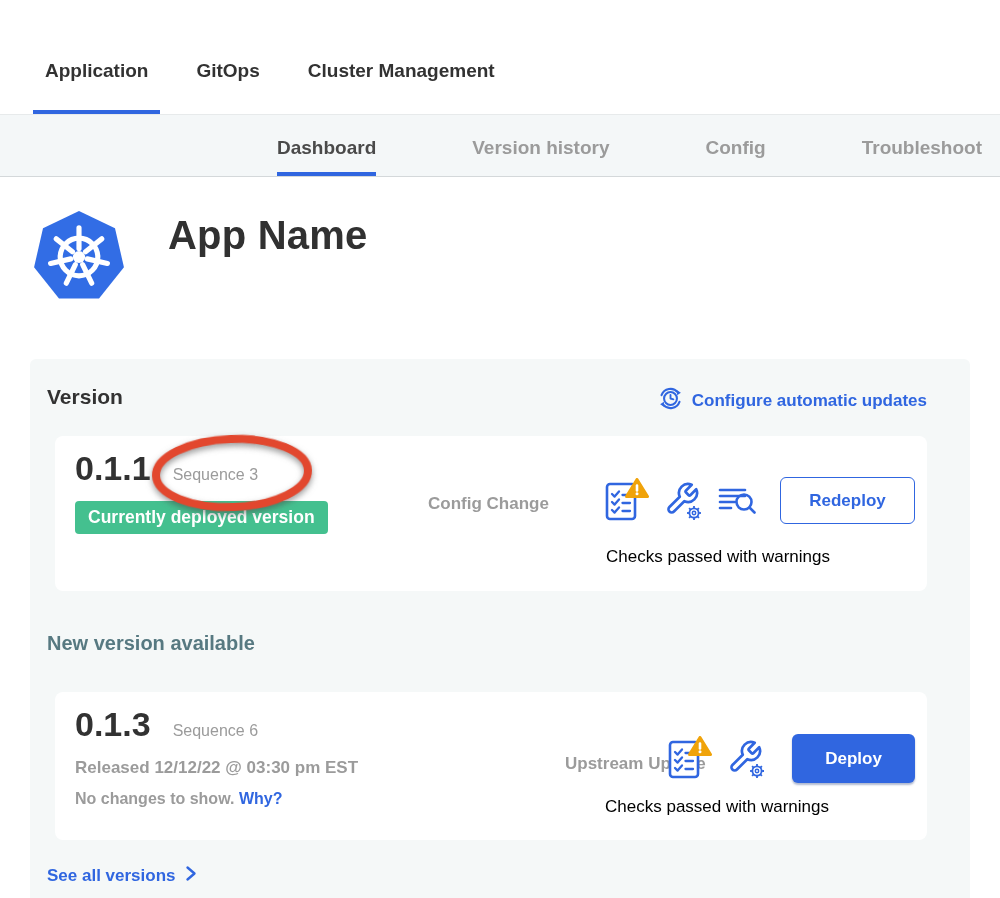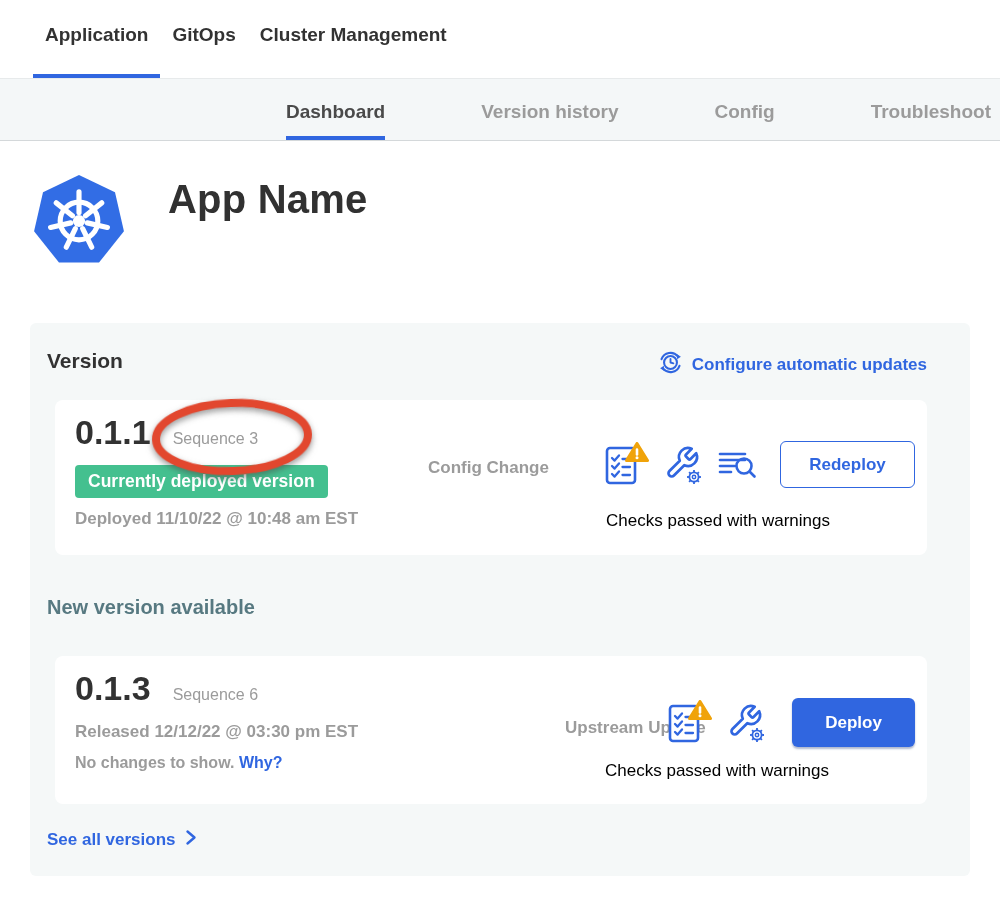--- a/index.html
+++ b/index.html
@@ -4,33 +4,33 @@
 <style>
   * { box-sizing: border-box; margin: 0; padding: 0; }
   html,body { width:1000px; height:898px; }
   body {
     font-family: "Liberation Sans", "DejaVu Sans", sans-serif;
     background:#ffffff; overflow:hidden; position:relative;
     -webkit-font-smoothing:antialiased;
   }
 
   
-  .topnav { display:flex; padding:24px 0 0 33px; height:78px; background:#fff; }
+  .topnav { display:flex; gap:24px; padding:24px 0 0 33px; height:78px; background:#fff;margin-top:36px; }
   .topnav .tab {
     font-size:19px; font-weight:700; color:#323232; padding:0 12px 16px;
     border-bottom:4px solid transparent; white-space:nowrap; cursor:pointer;
   }
   .topnav .tab.active { border-bottom-color:#3066e0; }
 
   
   .subnav {
     height:63px; background:#f4f7f8;
     border-top:1px solid #e7eaeb; border-bottom:1px solid #d4d8da;
     display:flex; align-items:flex-end; gap:96px; padding-left:277px;
-    white-space:nowrap; overflow:hidden;justify-content:center;
+    white-space:nowrap; overflow:hidden;
   }
   .subnav .tab {
     flex-shrink:0; font-size:19px; font-weight:600; color:#9b9b9b;
     padding-bottom:13px; border-bottom:4px solid transparent; cursor:pointer;
   }
   .subnav .tab.active { color:#4a4a4a; border-bottom-color:#3066e0; }
 
   
   .app-header { display:flex; margin:31px 0 0 32px; gap:42px; }
   .app-header .text-col { padding-top:5px; }
@@ -164,21 +164,20 @@
       </div>
     </div>
   </div>
 
   <div class="vcard current">
     <div class="version-row">
       <span class="version-number">0.1.1</span>
       <span class="sequence-label">Sequence 3</span>
     </div>
     <span class="deployed-badge">Currently deployed version</span>
-    <div class="meta-line">Deployed 11/10/22 @ 10:48 am EST</div>
 
     <div class="source-label">Config Change</div>
 
     <div class="actions">
       <span class="icon-btn">
         <svg width="46" height="45" viewBox="0 0 46 45">
           <rect x="4" y="6" width="28" height="35" rx="3" fill="#ffffff" stroke="#3066e0" stroke-width="2.6"></rect>
           <g stroke="#3066e0" stroke-width="2.3" stroke-linecap="round" stroke-linejoin="round" fill="none">
             <path d="M9 16 l2.6 2.6 4.4-5.2"></path>
               <line x1="19.5" y1="17" x2="27" y2="17"></line>

